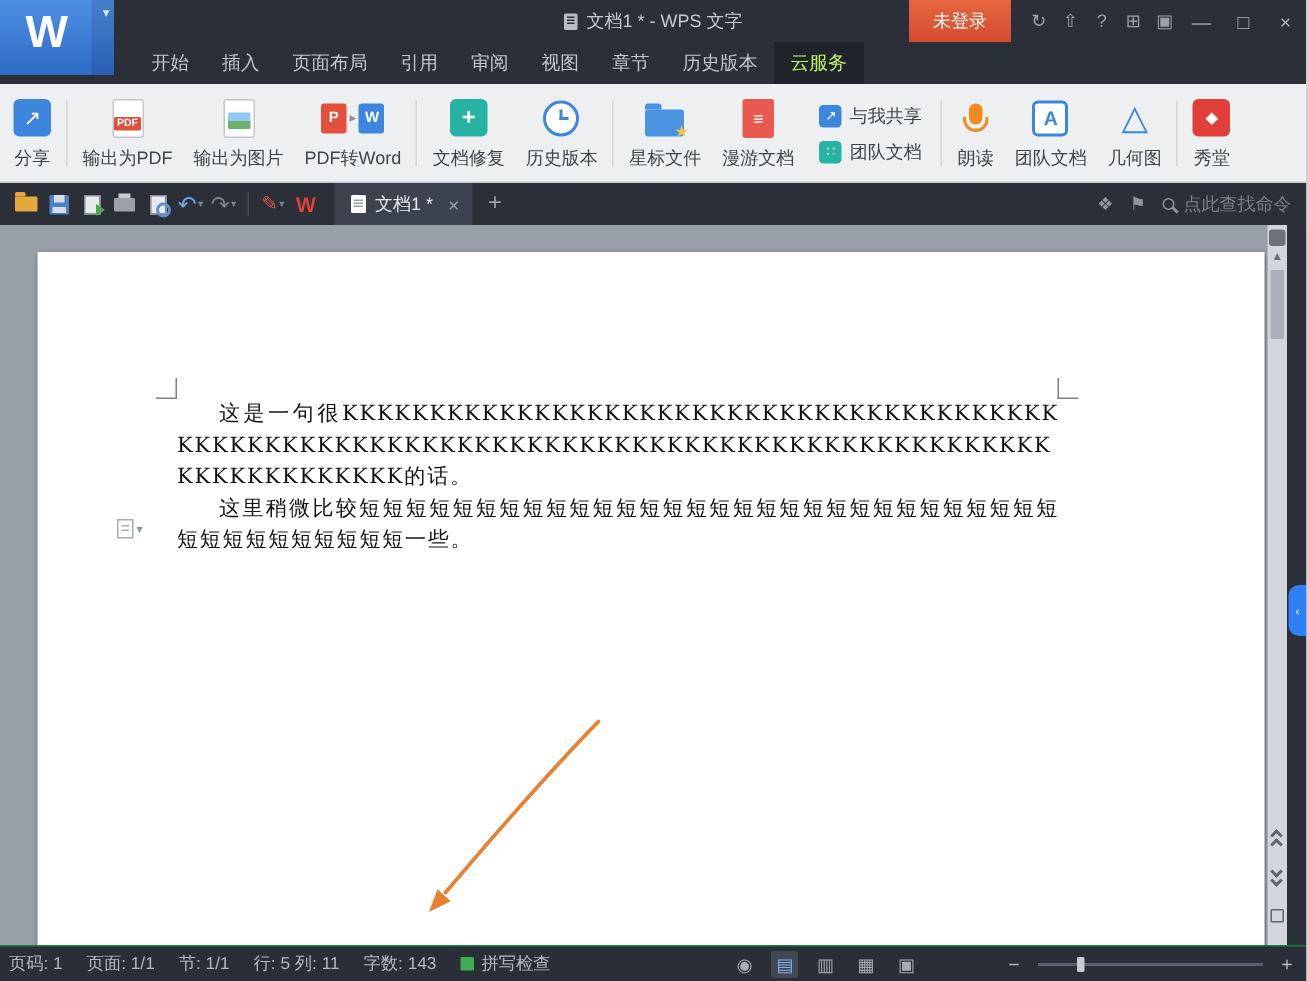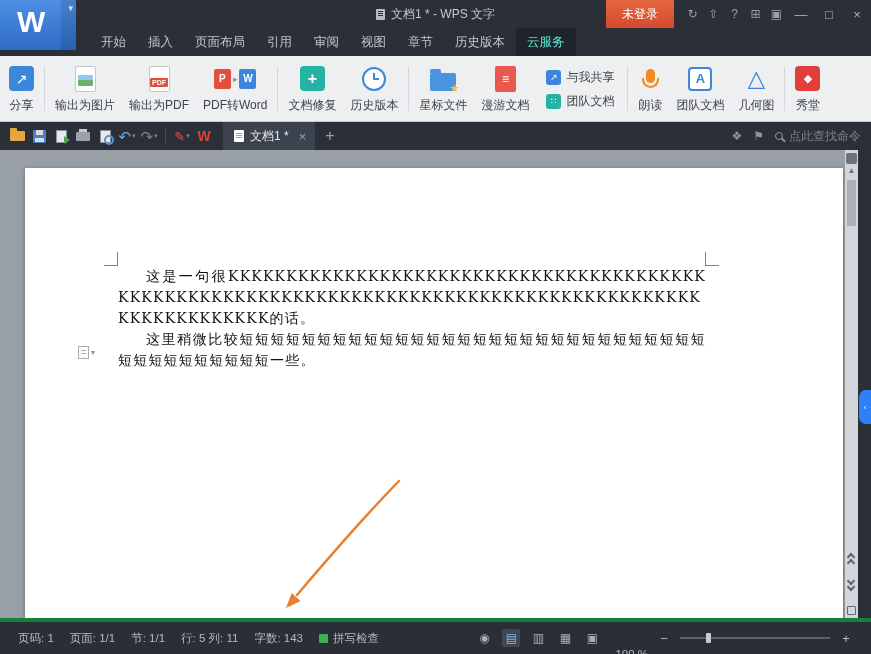--- a/index.html
+++ b/index.html
@@ -19,21 +19,21 @@
 
   
   .logo { position:absolute; left:0; top:0; width:76px; height:50px; background:linear-gradient(180deg,#4e8fe2,#2e6bc6); z-index:6; }
   .logo-w { position:absolute; left:17px; top:5px; font-size:30px; font-weight:bold; color:#fff; }
   .logo-split { position:absolute; right:0; top:0; width:15px; height:100%; background:rgba(0,0,0,0.10); }
   .logo-caret { position:absolute; right:3px; top:3px; color:#d6e4fa; font-size:9px; }
 
   
   .tabsrow { position:absolute; top:28px; left:0; right:0; height:28px; display:flex; padding-left:90px; }
   .tab { padding:0 11px; display:flex; align-items:center; font-size:12.5px; color:#c2c6cd; white-space:nowrap; }
-  .tab.active { background:#1f232b; color:#5eead4; }
+  .tab.active { background:#1f232b; color:#bef264; }
 
   
   .ribbon { position:absolute; top:56px; left:0; right:0; height:66px; background:#edeff1; border-bottom:1px solid #c7cace; display:flex; align-items:stretch; padding:3px 0 2px 2px; overflow:hidden; }
   .rb-item { display:flex; flex-direction:column; align-items:center; justify-content:center; gap:4px; padding:0 7px; }
   .rb-label { font-size:12px; color:#3f434a; white-space:nowrap; }
   .rb-iconbox { height:28px; display:flex; align-items:center; justify-content:center; }
   .rb-sep { width:1px; background:#d4d7db; margin:8px 3px; }
   .rb-stack { display:flex; flex-direction:column; justify-content:center; gap:7px; padding:0 10px; }
   .rb-small { display:flex; align-items:center; gap:5px; font-size:12px; color:#3f434a; white-space:nowrap; }
   .mini-ic { width:15px; height:15px; border-radius:3px; display:flex; align-items:center; justify-content:center; color:#fff; font-size:9px; }
@@ -108,21 +108,21 @@
   .sb-thumb { position:absolute; top:30px; left:2px; width:9px; height:46px; background:#aab0b7; border-radius:1px; }
   .chevbox { position:absolute; left:0; width:13px; height:20px; }
   .chev { position:absolute; left:3px; width:6px; height:6px; border-left:2px solid #5f656d; border-top:2px solid #5f656d; }
   .chev-up { transform:rotate(45deg); }
   .chev-dn { transform:rotate(225deg); }
   .sb-fit { position:absolute; left:2px; top:456px; width:9px; height:9px; border:1.5px solid #5f656d; border-radius:1px; }
   .rightstrip { position:absolute; right:0; top:0; width:13px; height:480px; background:#2b2f38; }
   .bluetab { position:absolute; right:0; top:240px; width:12px; height:34px; background:#2f80f5; border-radius:7px 0 0 7px; display:flex; align-items:center; justify-content:center; color:#fff; font-size:8px; }
 
   
-  .statusbar { position:absolute; left:0; right:0; bottom:0; height:36px; background:#2a2e37; border-top:4px solid #15803d; display:flex; align-items:center; gap:16px; padding:0 18px; font-size:11.5px; color:#b5bac1; }
+  .statusbar { position:absolute; left:0; right:0; bottom:0; height:24px; background:#2a2e37; border-top:1px solid #15803d; display:flex; align-items:center; gap:16px; padding:0 6px; font-size:11.5px; color:#b5bac1; }
   .spell { display:flex; align-items:center; gap:5px; }
   .spell-dot { width:9px; height:9px; background:#3fae52; border-radius:1px; display:inline-block; }
   .sb-right { margin-left:auto; display:flex; align-items:center; gap:9px; }
   .sbi { width:18px; height:18px; display:flex; align-items:center; justify-content:center; color:#a9aeb6; font-size:12px; border-radius:2px; }
   .sbi.active { background:#414754; color:#7fb3f2; }
   .zoomlabel { margin-left:5px; white-space:nowrap;margin-top:32px; }
   .zbtn { color:#b5bac1; font-size:13px; width:14px; text-align:center; }
   .zoom-slider { width:150px; height:2px; background:#596070; position:relative; }
   .zoom-thumb { position:absolute; left:26px; top:-4px; width:5px; height:10px; background:#c6ccd3; border-radius:1px; }
 
@@ -180,32 +180,32 @@
     <div class="rb-item">
       <div class="rb-iconbox">
           <span class="ic-share">↗</span>
         </div>
       <div class="rb-label">分享</div>
     </div>
     <div class="rb-sep"></div>
     <div class="rb-item">
       <div class="rb-iconbox">
           <span class="ic-page">
+            <span class="ic-pdf-band">PDF</span>
+          </span>
+        </div>
+      <div class="rb-label">输出为PDF</div>
+    </div>
+    <div class="rb-item">
+      <div class="rb-iconbox">
+          <span class="ic-page">
             <span class="ic-imginner"></span>
           </span>
         </div>
       <div class="rb-label">输出为图片</div>
-    </div>
-    <div class="rb-item">
-      <div class="rb-iconbox">
-          <span class="ic-page">
-            <span class="ic-pdf-band">PDF</span>
-          </span>
-        </div>
-      <div class="rb-label">输出为PDF</div>
     </div>
     <div class="rb-item">
       <div class="rb-iconbox">
           <span class="ic-p2w">
             <span class="bx bx-p">P</span>
             <span class="p2w-arrow">▸</span>
             <span class="bx bx-w">W</span>
           </span>
         </div>
       <div class="rb-label">PDF转Word</div>

